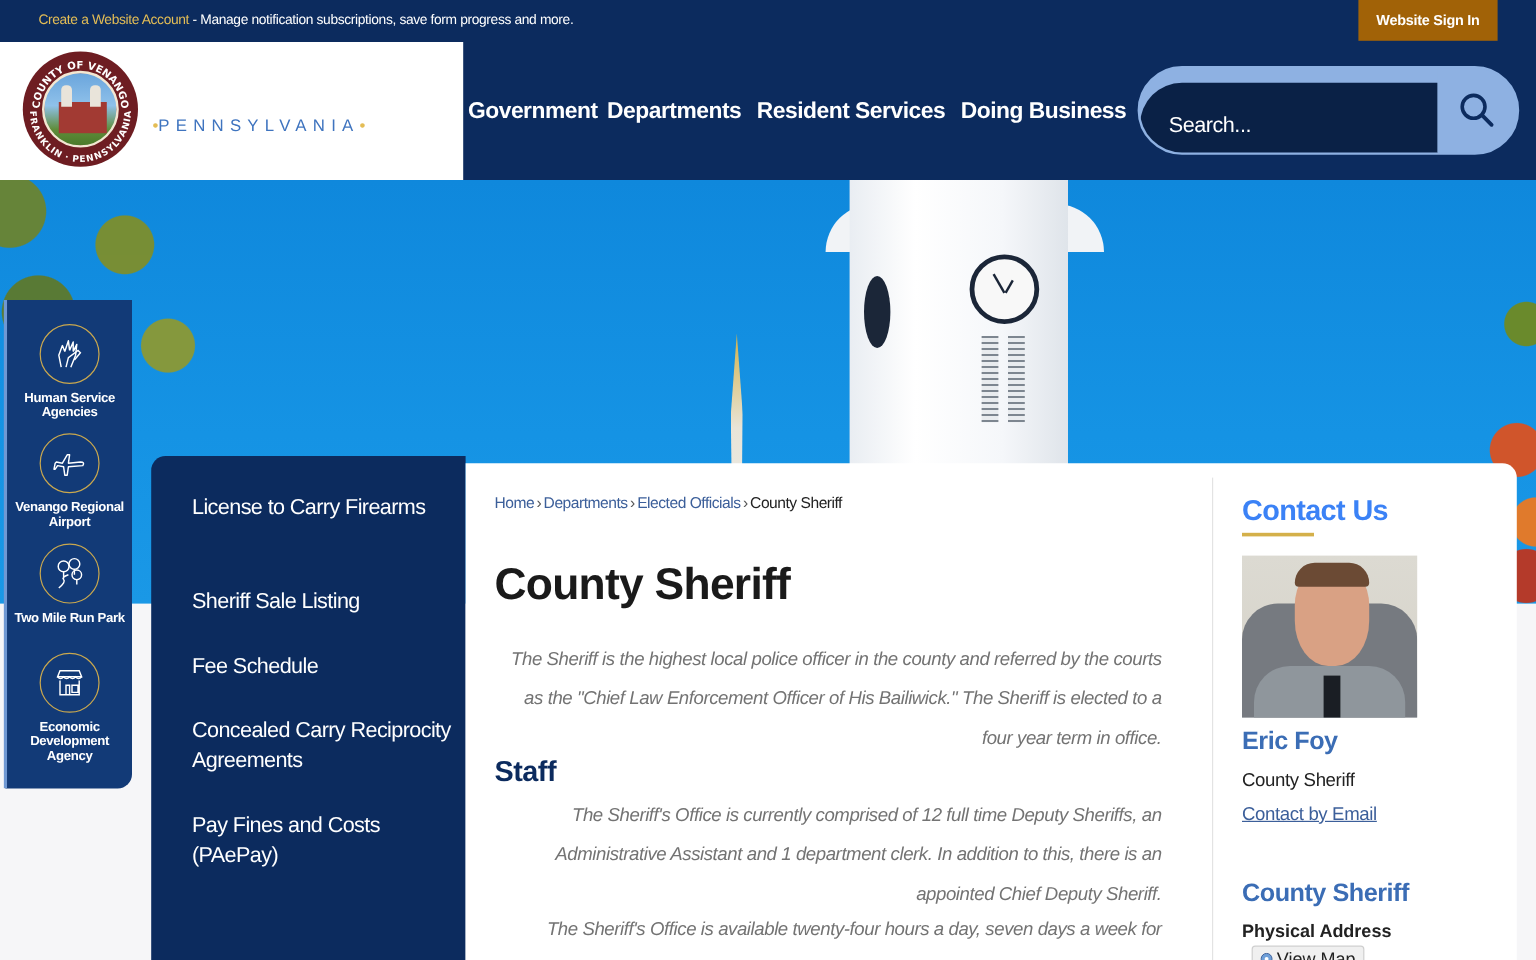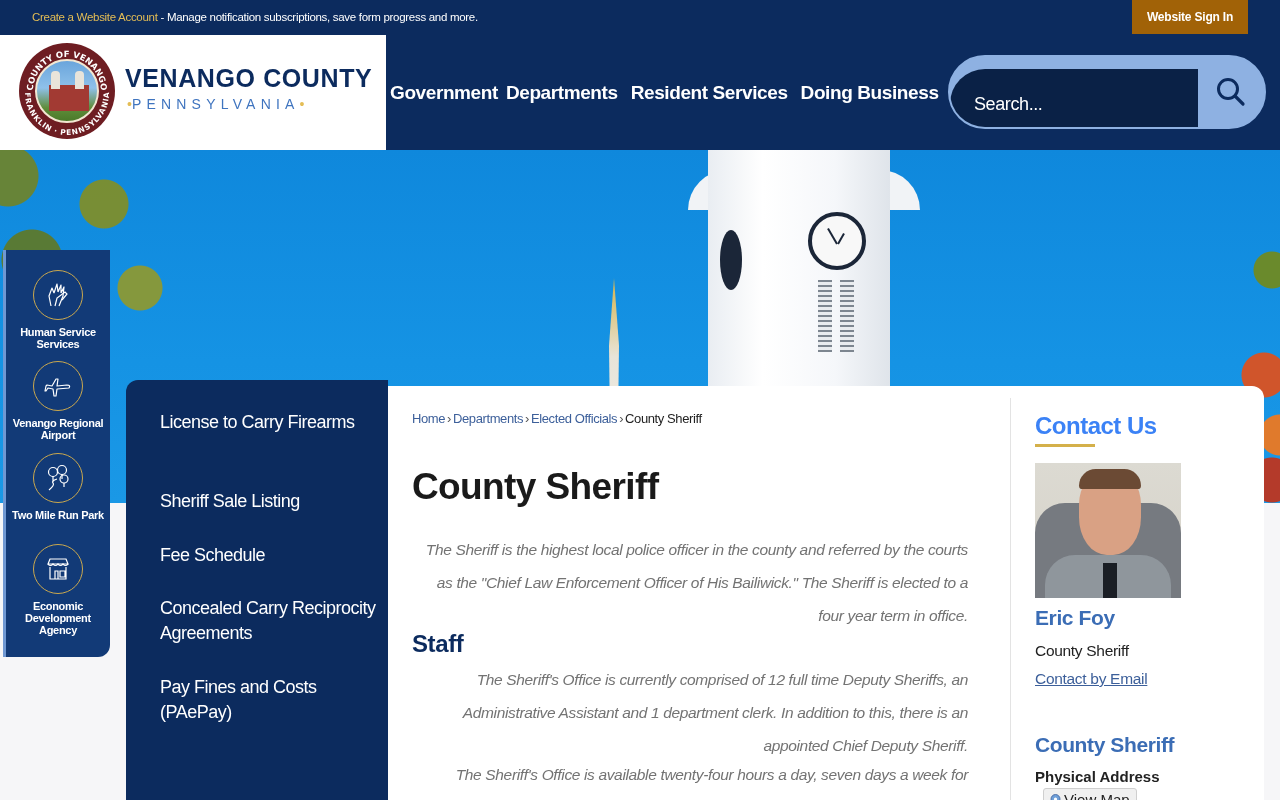--- a/index.html
+++ b/index.html
@@ -288,21 +288,20 @@
         <text font-size="7.5" font-weight="bold" fill="#ffffff" font-family="DejaVu Sans, sans-serif" dy="6">
           <textPath href="#arcBot" startOffset="50%" text-anchor="middle">FRANKLIN · PENNSYLVANIA</textPath>
         </text>
       </svg>
       <div class="inner">
         <div class="bldg"></div>
           <div class="tower1"></div>
           <div class="tower2"></div>
       </div>
     </div>
-    <div class="brand-title">VENANGO COUNTY</div>
     <div class="brand-sub"><span class="dot">•</span><span>PENNSYLVANIA</span><span class="dot">•</span></div>
   </div>
 
   <nav class="mainnav">
     <div class="nav-item">Government</div>
     <div class="nav-item gap">Departments</div>
     <div class="nav-item gap">Resident Services</div>
     <div class="nav-item gap">Doing Business</div>
     <div class="nav-item">How Do I...</div>
   </nav>
@@ -331,21 +330,21 @@
 </div>
 
 <div class="quicklinks">
   <div class="ql" style="top:20px;">
     <div class="circle">
       <svg width="30" height="30" viewBox="0 0 30 30">
         <path d="M8 26 L6 16 L9 8 L11 13 M11 13 L14 4 L15 12 M15 12 L18 5 L18 13 M18 13 L21 7 L20 16 L16 26" fill="none" stroke="#ffffff" stroke-width="1.2" stroke-linejoin="round"></path>
         <path d="M12 26 L14 18 L22 12 L24 14 L19 20" fill="none" stroke="#ffffff" stroke-width="1.2"></path>
       </svg>
     </div>
-    <span>Human Service Services</span>
+    <span>Human Service Agencies</span>
   </div>
   <div class="ql" style="top:111px;">
     <div class="circle">
       <svg width="30" height="30" viewBox="0 0 30 30">
         <path d="M4 14 L9 15 L13 8 L15 8 L14 15 L24 14 Q28 14 26 17 L14 18 L13 25 L11 25 L10 18 L5 17 L3 20 L2 20 L3 15 Z" fill="none" stroke="#ffffff" stroke-width="1.2" stroke-linejoin="round"></path>
       </svg>
     </div>
     <span>Venango Regional Airport</span>
   </div>
   <div class="ql" style="top:203px;">

